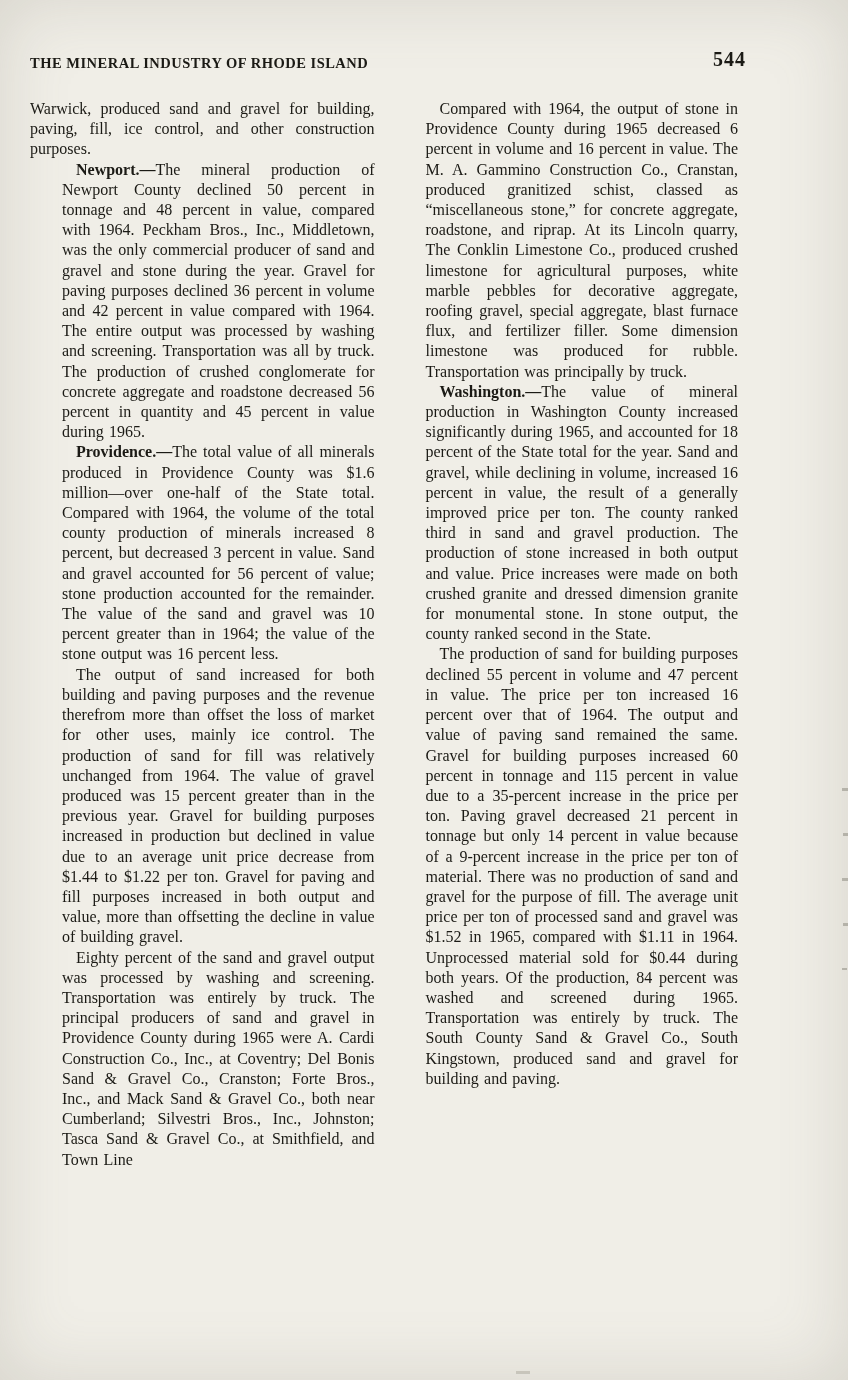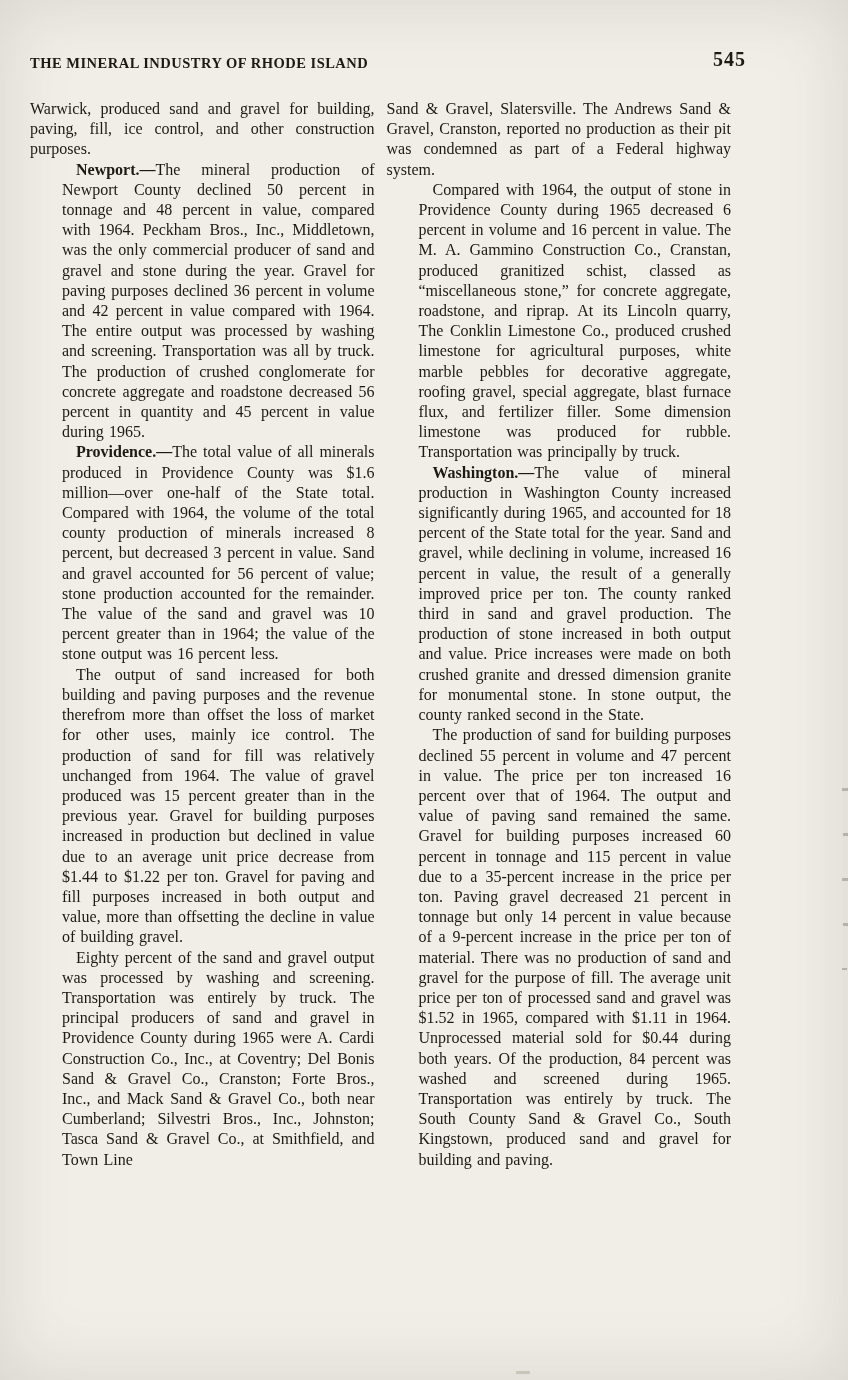--- a/index.html
+++ b/index.html
@@ -43,21 +43,21 @@
     font-weight: 700;
     font-size: 20px;
     letter-spacing: 1px;
   }
   .columns {
     position: absolute;
     top: 99px;
     left: 30px;
     width: 716px;
     display: flex;
-    gap: 12px;
+    gap: 19px;
   }
   .column {
     width: 344.5px;
     flex: 0 0 344.5px;
     text-align: justify;
     font-size: 16px;
     line-height: 20.2px;
     word-spacing: 1.2px;
     hyphens: auto;
     -webkit-hyphens: auto;
@@ -78,33 +78,32 @@
   .a5 { right: 1px; top: 968px; width: 5px; height: 2px; }
   .a6 { left: 516px; bottom: 6px; width: 14px; height: 3px; opacity: 0.35; }
 </style>
 </head>
 <body style="background: rgb(240, 238, 231); color: rgb(27, 26, 21);">
 
 <div class="page">
 
   <header class="page-header">
     <span class="running-head">THE MINERAL INDUSTRY OF RHODE ISLAND</span>
-    <span class="page-number">545</span>
+    <span class="page-number">544</span>
   </header>
 
   <main class="columns">
     <section class="column" id="column-left">
         <p>Warwick, produced sand and gravel for building, paving, fill, ice control, and other construction purposes.</p>
         <p class="indent"><b class="lead">Newport.—</b>The mineral production of Newport County declined 50 percent in tonnage and 48 percent in value, compared with 1964. Peckham Bros., Inc., Middletown, was the only commercial producer of sand and gravel and stone during the year. Gravel for paving purposes declined 36 percent in volume and 42 percent in value compared with 1964. The entire output was processed by washing and screening. Transportation was all by truck. The production of crushed conglomerate for concrete aggregate and roadstone decreased 56 percent in quantity and 45 percent in value during 1965.</p>
         <p class="indent"><b class="lead">Providence.—</b>The total value of all minerals produced in Providence County was $1.6 million—over one-half of the State total. Compared with 1964, the volume of the total county production of minerals increased 8 percent, but decreased 3 percent in value. Sand and gravel accounted for 56 percent of value; stone production accounted for the remainder. The value of the sand and gravel was 10 percent greater than in 1964; the value of the stone output was 16 percent less.</p>
         <p class="indent">The output of sand increased for both building and paving purposes and the revenue therefrom more than offset the loss of market for other uses, mainly ice control. The production of sand for fill was relatively unchanged from 1964. The value of gravel produced was 15 percent greater than in the previous year. Gravel for building purposes increased in production but declined in value due to an average unit price decrease from $1.44 to $1.22 per ton. Gravel for paving and fill purposes increased in both output and value, more than offsetting the decline in value of building gravel.</p>
         <p class="indent">Eighty percent of the sand and gravel output was processed by washing and screening. Transportation was entirely by truck. The principal producers of sand and gravel in Providence County during 1965 were A. Cardi Construction Co., Inc., at Coventry; Del Bonis Sand &amp; Gravel Co., Cranston; Forte Bros., Inc., and Mack Sand &amp; Gravel Co., both near Cumberland; Silvestri Bros., Inc., Johnston; Tasca Sand &amp; Gravel Co., at Smithfield, and Town Line</p>
       </section>
     <section class="column" id="column-right">
-        <p>Sand &amp; Gravel, Slatersville. The Andrews Sand &amp; Gravel, Cranston, reported no production as their pit was condemned as part of a Federal highway system.</p>
         <p class="indent">Compared with 1964, the output of stone in Providence County during 1965 decreased 6 percent in volume and 16 percent in value. The M. A. Gammino Construction Co., Cranstan, produced granitized schist, classed as “miscellaneous stone,” for concrete aggregate, roadstone, and riprap. At its Lincoln quarry, The Conklin Limestone Co., produced crushed limestone for agricultural purposes, white marble pebbles for decorative aggregate, roofing gravel, special aggregate, blast furnace flux, and fertilizer filler. Some dimension limestone was produced for rubble. Transportation was principally by truck.</p>
         <p class="indent"><b class="lead">Washington.—</b>The value of mineral production in Washington County increased significantly during 1965, and accounted for 18 percent of the State total for the year. Sand and gravel, while declining in volume, increased 16 percent in value, the result of a generally improved price per ton. The county ranked third in sand and gravel production. The production of stone increased in both output and value. Price increases were made on both crushed granite and dressed dimension granite for monumental stone. In stone output, the county ranked second in the State.</p>
         <p class="indent">The production of sand for building purposes declined 55 percent in volume and 47 percent in value. The price per ton increased 16 percent over that of 1964. The output and value of paving sand remained the same. Gravel for building purposes increased 60 percent in tonnage and 115 percent in value due to a 35-percent increase in the price per ton. Paving gravel decreased 21 percent in tonnage but only 14 percent in value because of a 9-percent increase in the price per ton of material. There was no production of sand and gravel for the purpose of fill. The average unit price per ton of processed sand and gravel was $1.52 in 1965, compared with $1.11 in 1964. Unprocessed material sold for $0.44 during both years. Of the production, 84 percent was washed and screened during 1965. Transportation was entirely by truck. The South County Sand &amp; Gravel Co., South Kingstown, produced sand and gravel for building and paving.</p>
       </section>
   </main>
 
   <div class="artifact a1"></div>
   <div class="artifact a2"></div>
   <div class="artifact a3"></div>
   <div class="artifact a4"></div>

